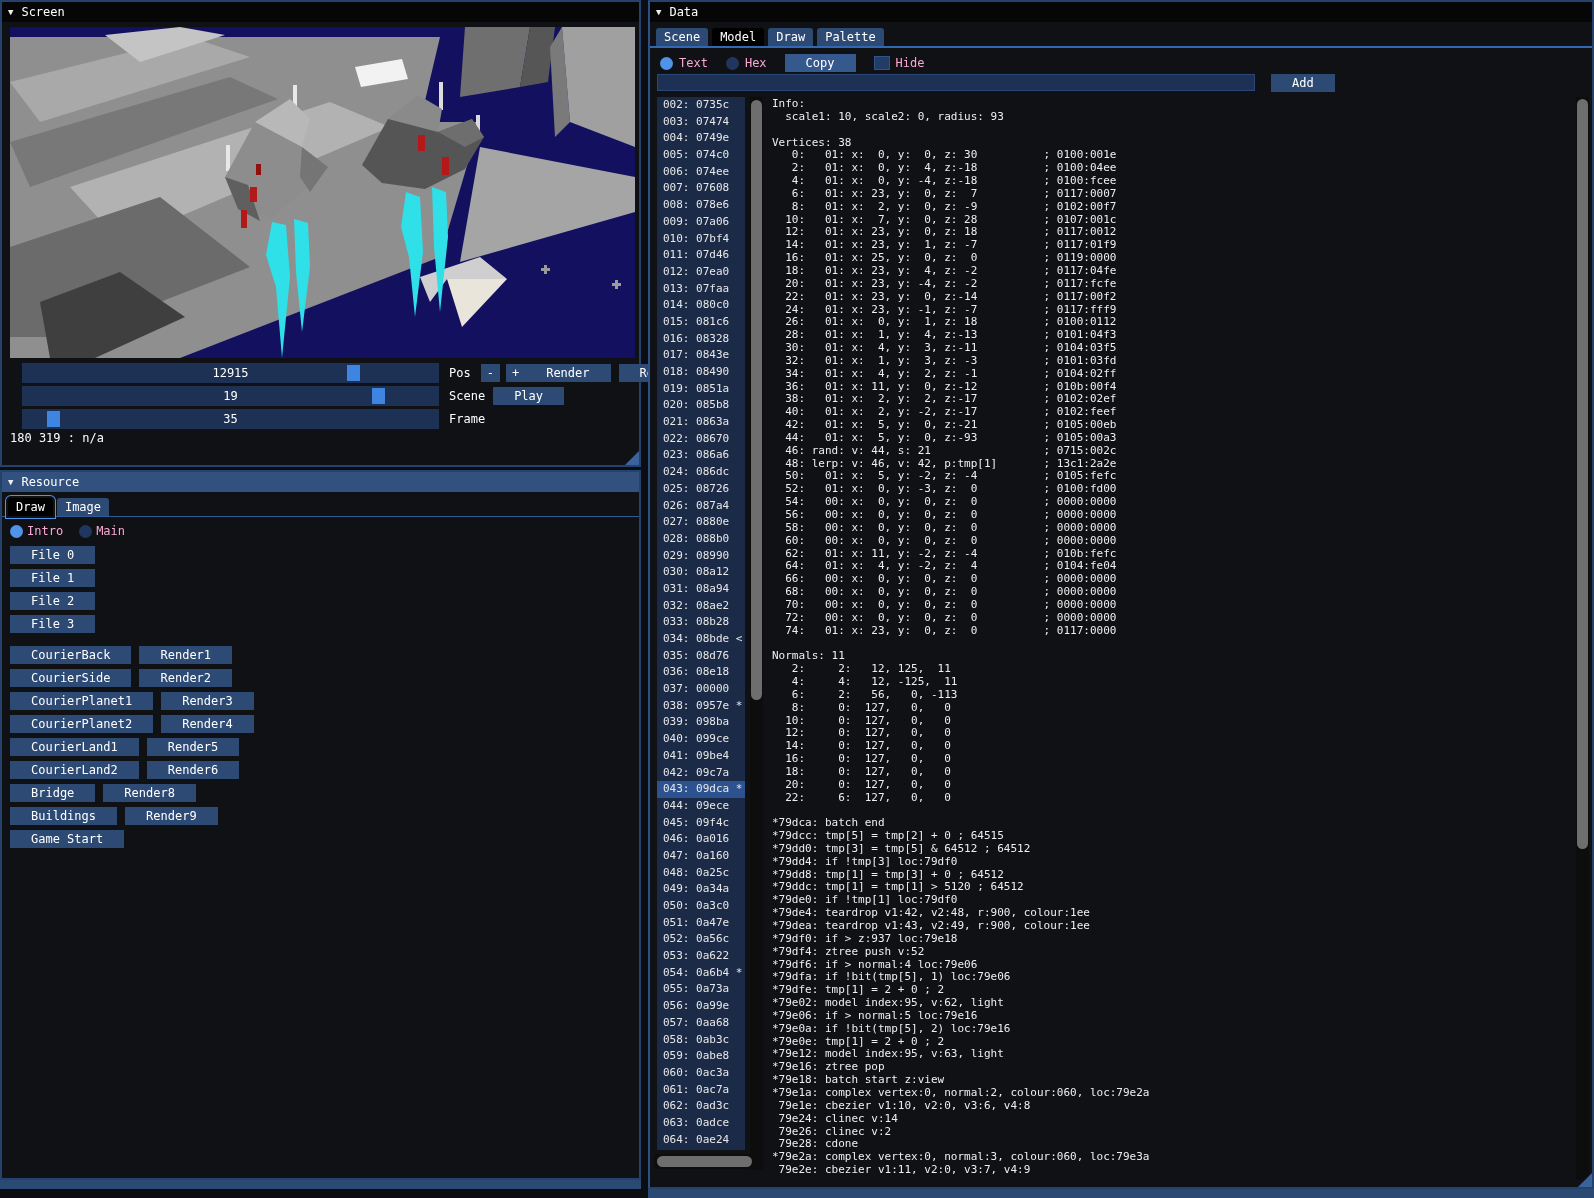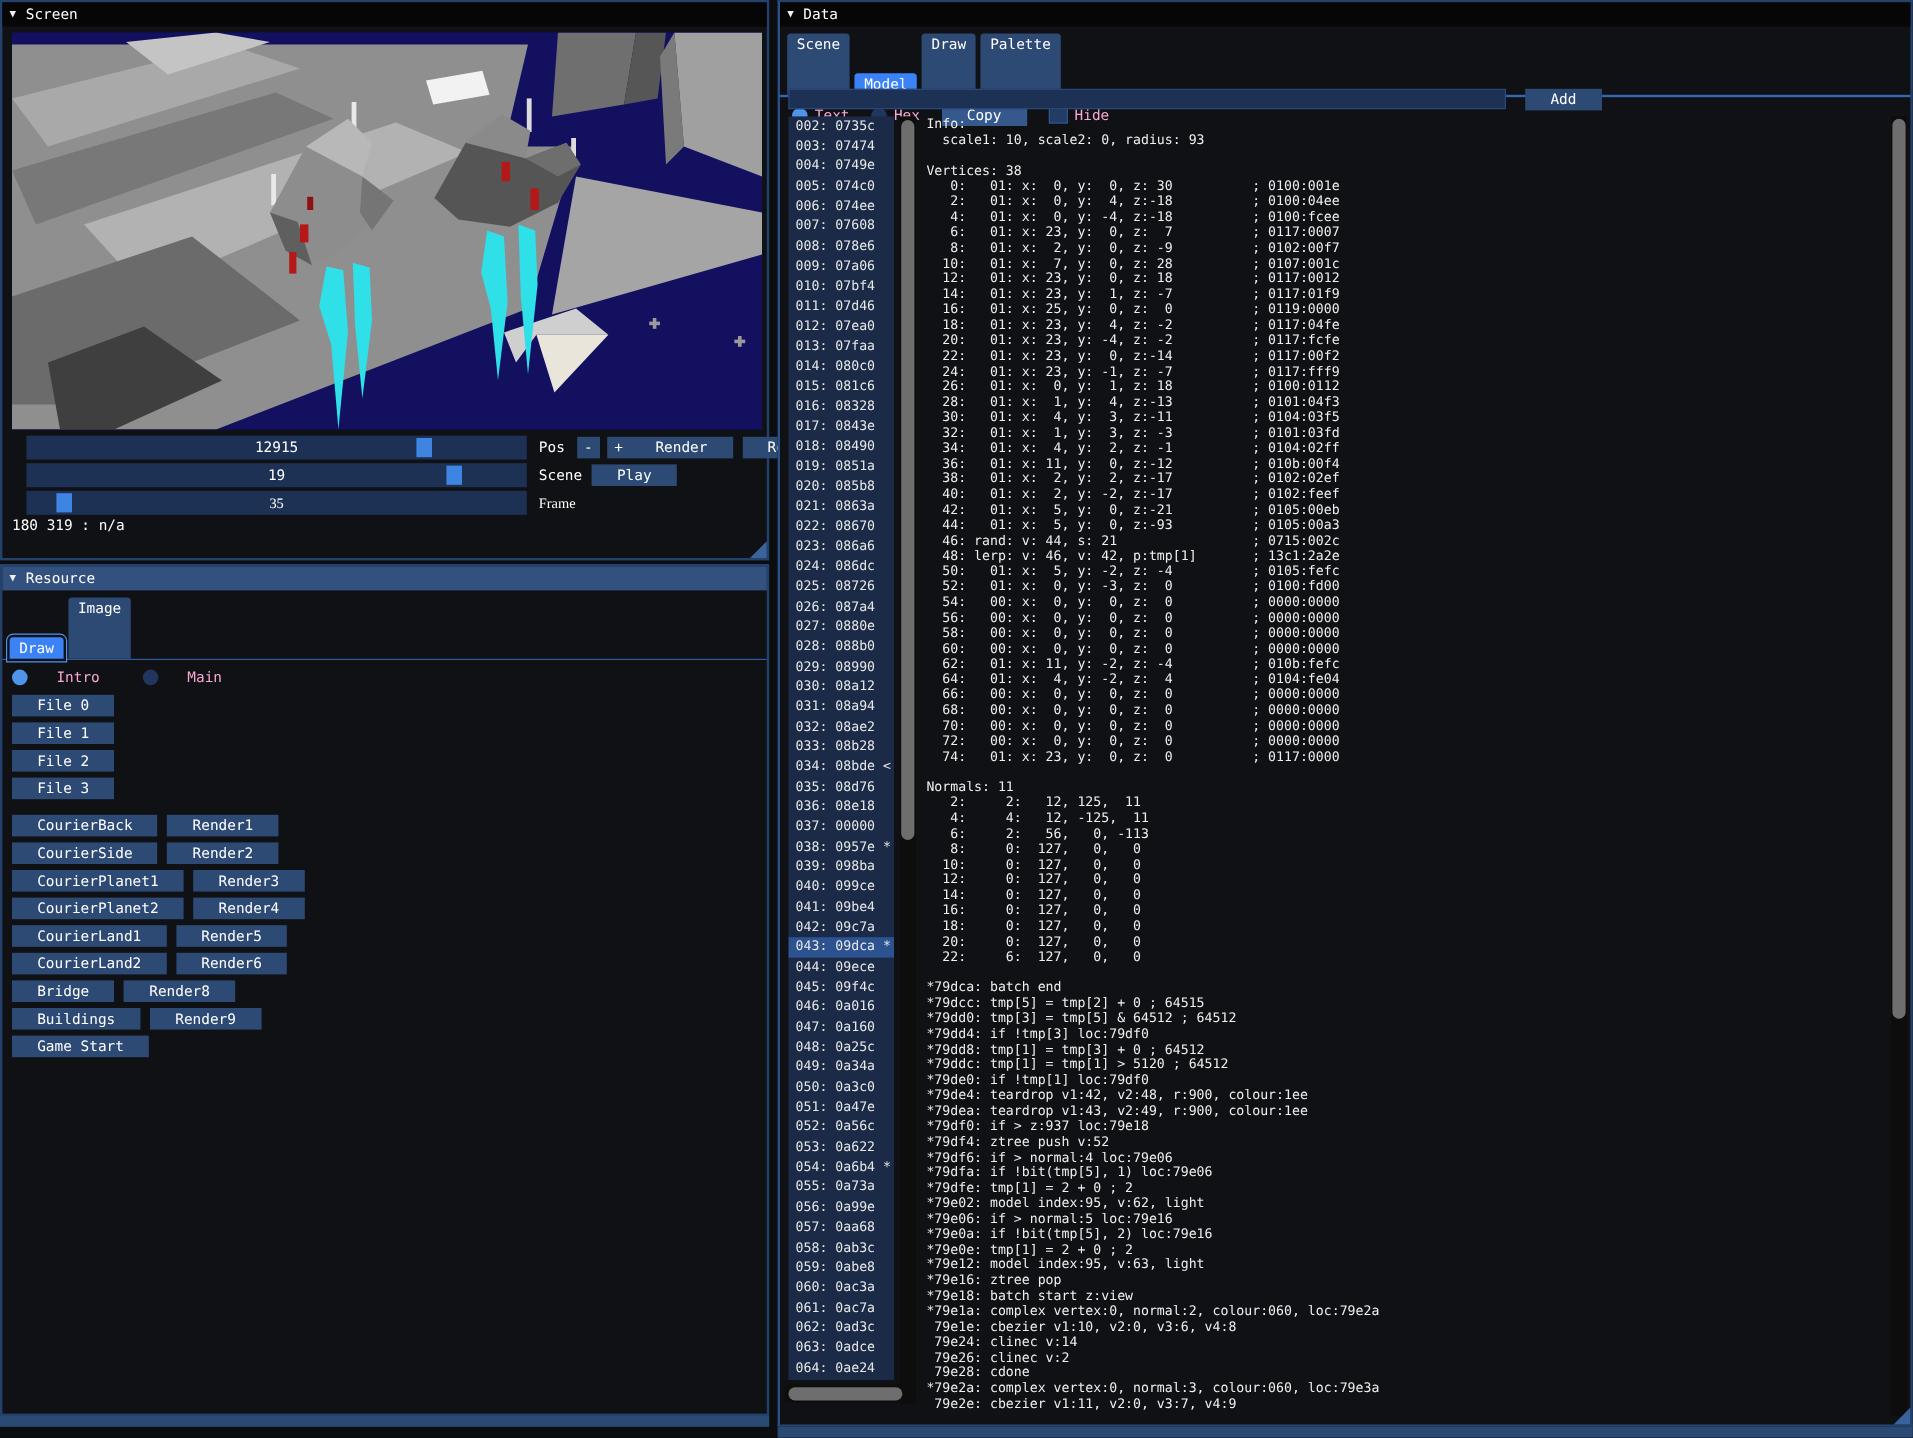--- a/index.html
+++ b/index.html
@@ -23,23 +23,23 @@
     font-family:inherit; font-size:12px; line-height:14px; padding:2px 21px; cursor:pointer; }
   .btn.small { padding:2px 6px; }
   #status-line { position:absolute; left:8px; top:429px; font-size:12px; color:#fff; }
   .grip { position:absolute; right:0; bottom:0; width:0; height:0;
     border-left:14px solid transparent; border-bottom:14px solid #3a639c; }
   
   #resource-panel { left:0; top:470px; width:641px; height:710px; }
   .tabs { display:flex; gap:4px; padding:6px 0 0 6px; border-bottom:1px solid #2f5a96; }
   .tab { background:#2d4a74; color:#fff; font-size:12px; padding:2px 8px;
     border-radius:3px 3px 0 0; cursor:pointer; }
-  .tab.active { background:#3b82f6;margin-top:33px; }
+  .tab.active { background:#000000; }
   .tab.focus-ring { box-shadow:0 0 0 2px #101114, 0 0 0 3px #4f93ea; }
-  .radio-row { display:flex; align-items:center; gap:24px; padding:7px 0 6px 8px; }
+  .radio-row { display:flex; align-items:center; gap:4px; padding:7px 0 6px 8px; }
   .radio { width:13px; height:13px; border-radius:50%; background:#21365e; }
   .radio.on { background:#4f93ea; }
   .radio-label { font-size:12px; color:#f9a8d4; margin-right:12px; }
   #file-button-list { padding:2px 0 0 8px; }
   #file-button-list .btn { display:block; margin-bottom:5px; }
   #resource-button-rows { padding:8px 0 0 8px; }
   .btn-row { display:flex; gap:8px; margin-bottom:5px; }
   
   #data-panel { left:648px; top:0; width:946px; height:1189px; border-left:2px solid #2c5086; }
   #data-tabs { padding-left:6px; border-bottom:2px solid #3268b2; }
@@ -139,21 +139,21 @@
 
   <div class="slider-row" style="top:384px;">
     <div class="slider-track">
       <div class="slider-value">19</div>
       <div class="slider-thumb" style="left: 84%;"></div>
     </div>
     <span class="ctl-label">Scene</span>
     <button class="btn" style="margin-left:8px;">Play</button>
   </div>
 
-  <div class="slider-row" style="top:407px;font-family:Liberation Serif, serif;">
+  <div class="slider-row" style="top:407px;">
     <div class="slider-track">
       <div class="slider-value">35</div>
       <div class="slider-thumb" style="left: 6%;"></div>
     </div>
     <span class="ctl-label">Frame</span>
   </div>
 
   <div id="status-line">180 319 : n/a</div>
   <div class="grip"></div>
 </div>

